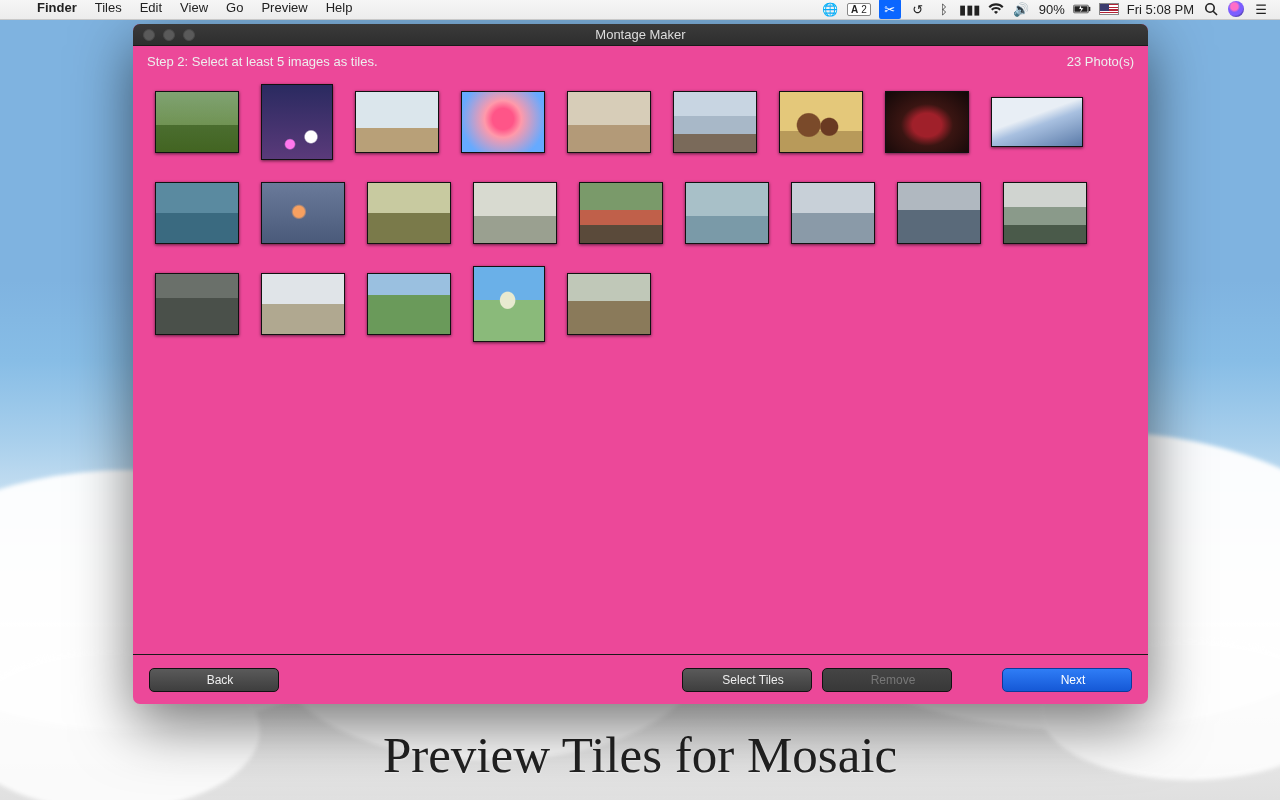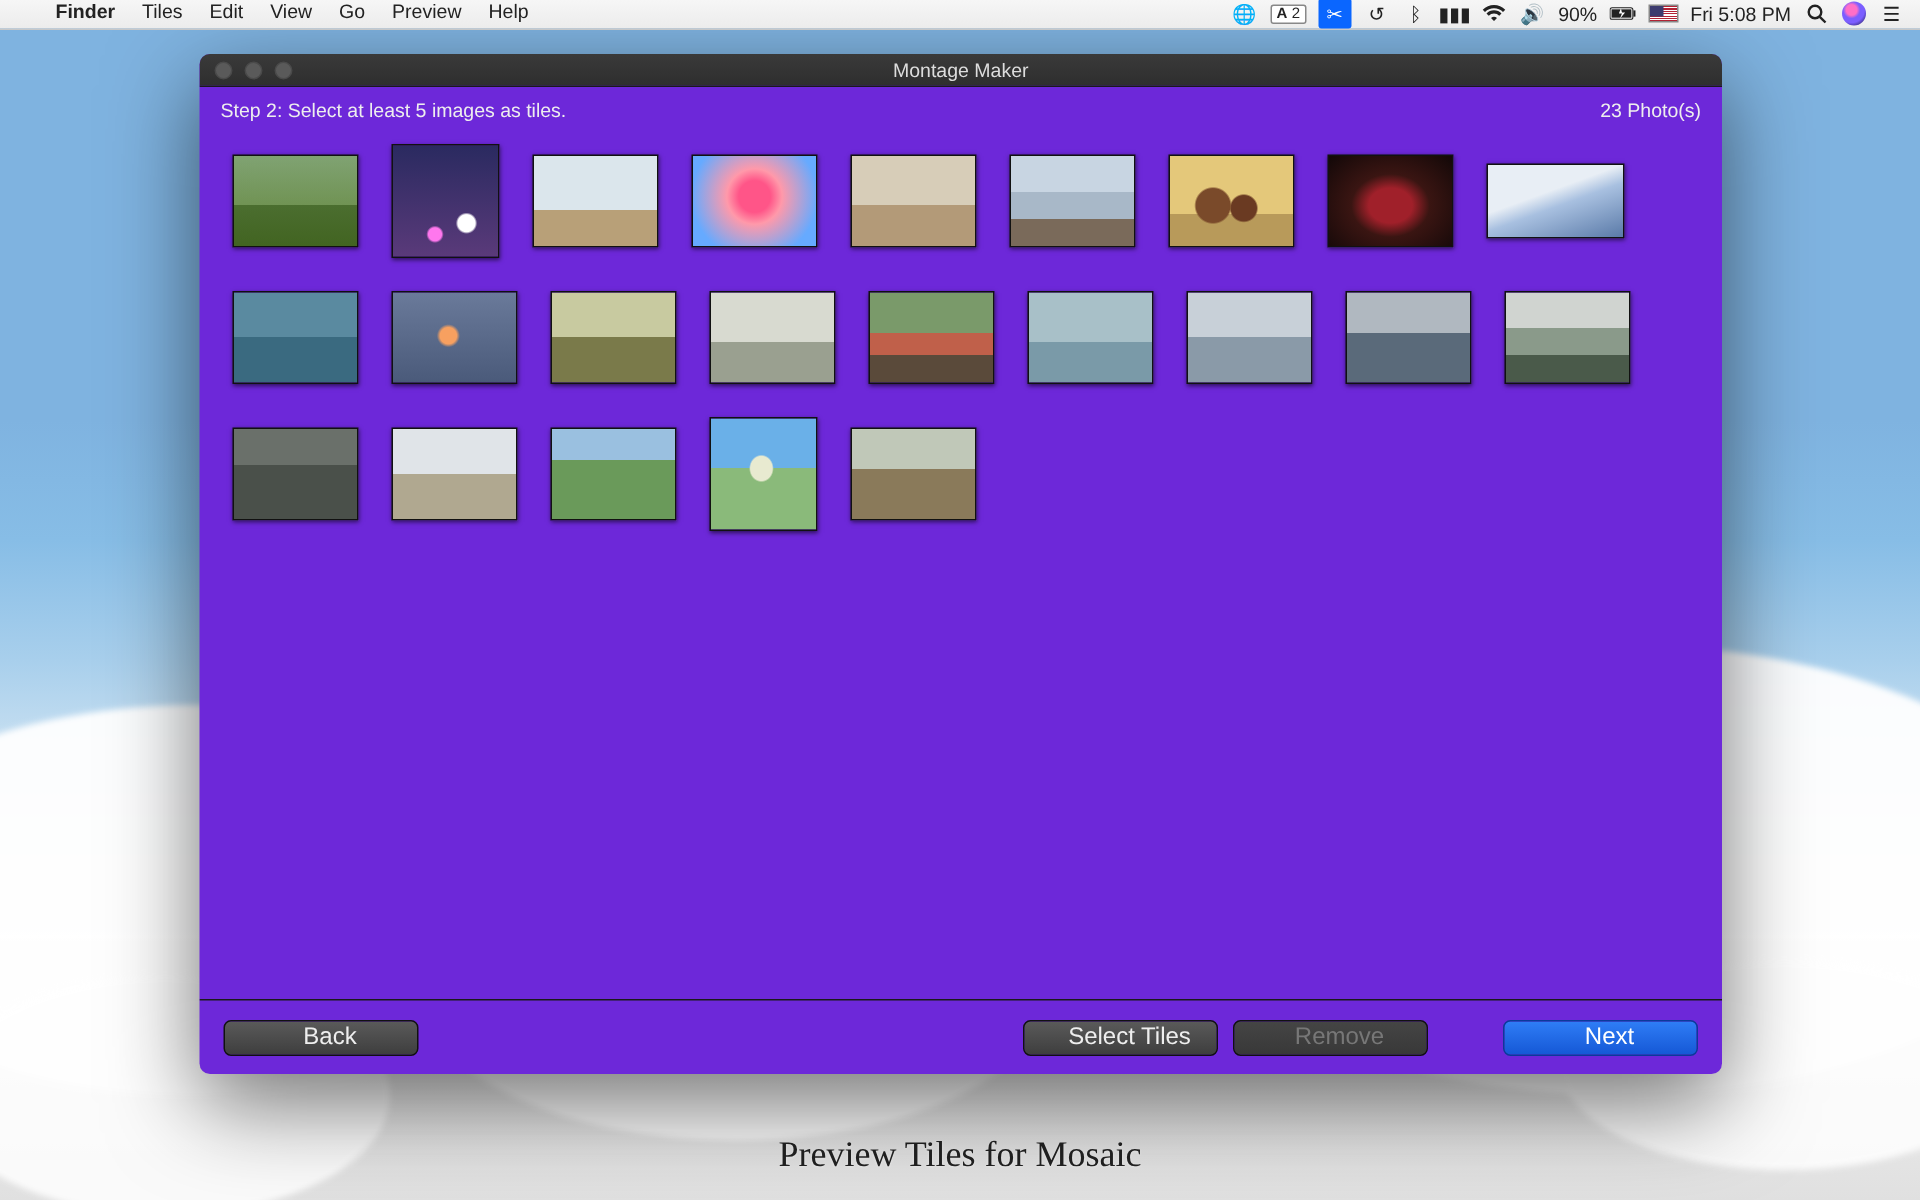--- a/index.html
+++ b/index.html
@@ -34,22 +34,22 @@
   .menubar .badge { background:#fff; border:1px solid #888; font-size:10px; padding:0 3px; border-radius:2px; display:inline-flex; gap:3px; align-items:center;}
   .menubar .scissor { background:#0a66ff; color:#fff; width:22px; height:20px; border-radius:2px; }
   .flag { width:20px; height:12px; background:
     linear-gradient(#b22234 0 8%, #fff 8% 16%, #b22234 16% 24%, #fff 24% 32%, #b22234 32% 40%, #fff 40% 48%, #b22234 48% 56%, #fff 56% 64%, #b22234 64% 72%, #fff 72% 80%, #b22234 80% 88%, #fff 88% 96%, #b22234 96% 100%);
     position:relative; border:0.5px solid #888;}
   .flag::before{content:"";position:absolute;top:0;left:0;width:9px;height:7px;background:#3c3b6e;}
   .siri { width:16px;height:16px;border-radius:50%;background:radial-gradient(circle at 40% 35%, #ff6ec7 0 25%, #7b5eff 40% 60%, #0a0a2a 100%); }
 
   
   .window {
-    position: absolute; left: 133px; top: 36px; width: 1015px; height: 680px;
-    background: #6d28d9; border-radius: 7px; box-shadow: 0 20px 60px rgba(0,0,0,.55);
+    position: absolute; left: 133px; top: 24px; width: 1015px; height: 680px;
+    background: #ec4899; border-radius: 7px; box-shadow: 0 20px 60px rgba(0,0,0,.55);
     display: flex; flex-direction: column; overflow: hidden; z-index: 50;
   }
   .titlebar {
     height: 22px; background: linear-gradient(#3a3a3a,#2e2e2e);
     display: flex; align-items: center; position: relative;
     border-bottom: 1px solid #1a1a1a;
   }
   .traffic { display:flex; gap:8px; padding-left:10px; }
   .traffic .btn { width:12px; height:12px; border-radius:50%; background:#5a5a5a; border:1px solid #4a4a4a; }
   .titlebar .title { position:absolute; left:0; right:0; text-align:center; color:#ddd; font-size:13px; pointer-events:none; }
@@ -84,29 +84,29 @@
   .t18{background:linear-gradient(#6a706a 0 40%,#4a504a 40% 100%);}
   .t19{background:linear-gradient(#e0e4e8 0 50%,#b0a890 50% 100%);}
   .t20{background:linear-gradient(#9ac0e0 0 35%,#6a9a5a 35% 100%);}
   .t21{background:radial-gradient(ellipse at 48% 45%,#e8ead0 0 14%,transparent 16%),linear-gradient(#6ab0e8 0 45%,#8aba7a 45% 100%);}
   .t22{background:linear-gradient(#c0c8b8 0 45%,#8a7a5a 45% 100%);}
 
   .footer { height:50px; border-top:1px solid #1a1a1a; display:flex; align-items:center; padding:0 16px; gap:10px; }
   .spacer { flex:1; }
   .wbtn {
     min-width:130px; height:24px; border-radius:5px; border:1px solid #111;
-    background:linear-gradient(#5a5a5a,#3e3e3e); color:#eee; font-size:16px;
+    background:linear-gradient(#5a5a5a,#3e3e3e); color:#eee; font-size:12px;
     display:flex; align-items:center; justify-content:center; cursor:pointer;padding-left:12px;
   }
   .wbtn.disabled { color:#777; background:linear-gradient(#454545,#383838); }
   .wbtn.primary { background:linear-gradient(#2f7df6,#1558d6); border-color:#0b3a9a; color:#fff;margin-left:40px; }
 
   .caption {
     position:absolute; left:0; right:0; bottom:16px; text-align:center;
-    font-family: Georgia, "Times New Roman", serif; font-size:24px; color:#222;
+    font-family: Georgia, "Times New Roman", serif; font-size:51px; color:#222;
     text-shadow:0 1px 2px rgba(255,255,255,.6); z-index:40;
   }
 </style>
 </head>
 <body>
 
 <div class="cloud c1"></div>
 <div class="cloud c2"></div>
 <div class="cloud c3"></div>
 <div class="cloud c4"></div>

